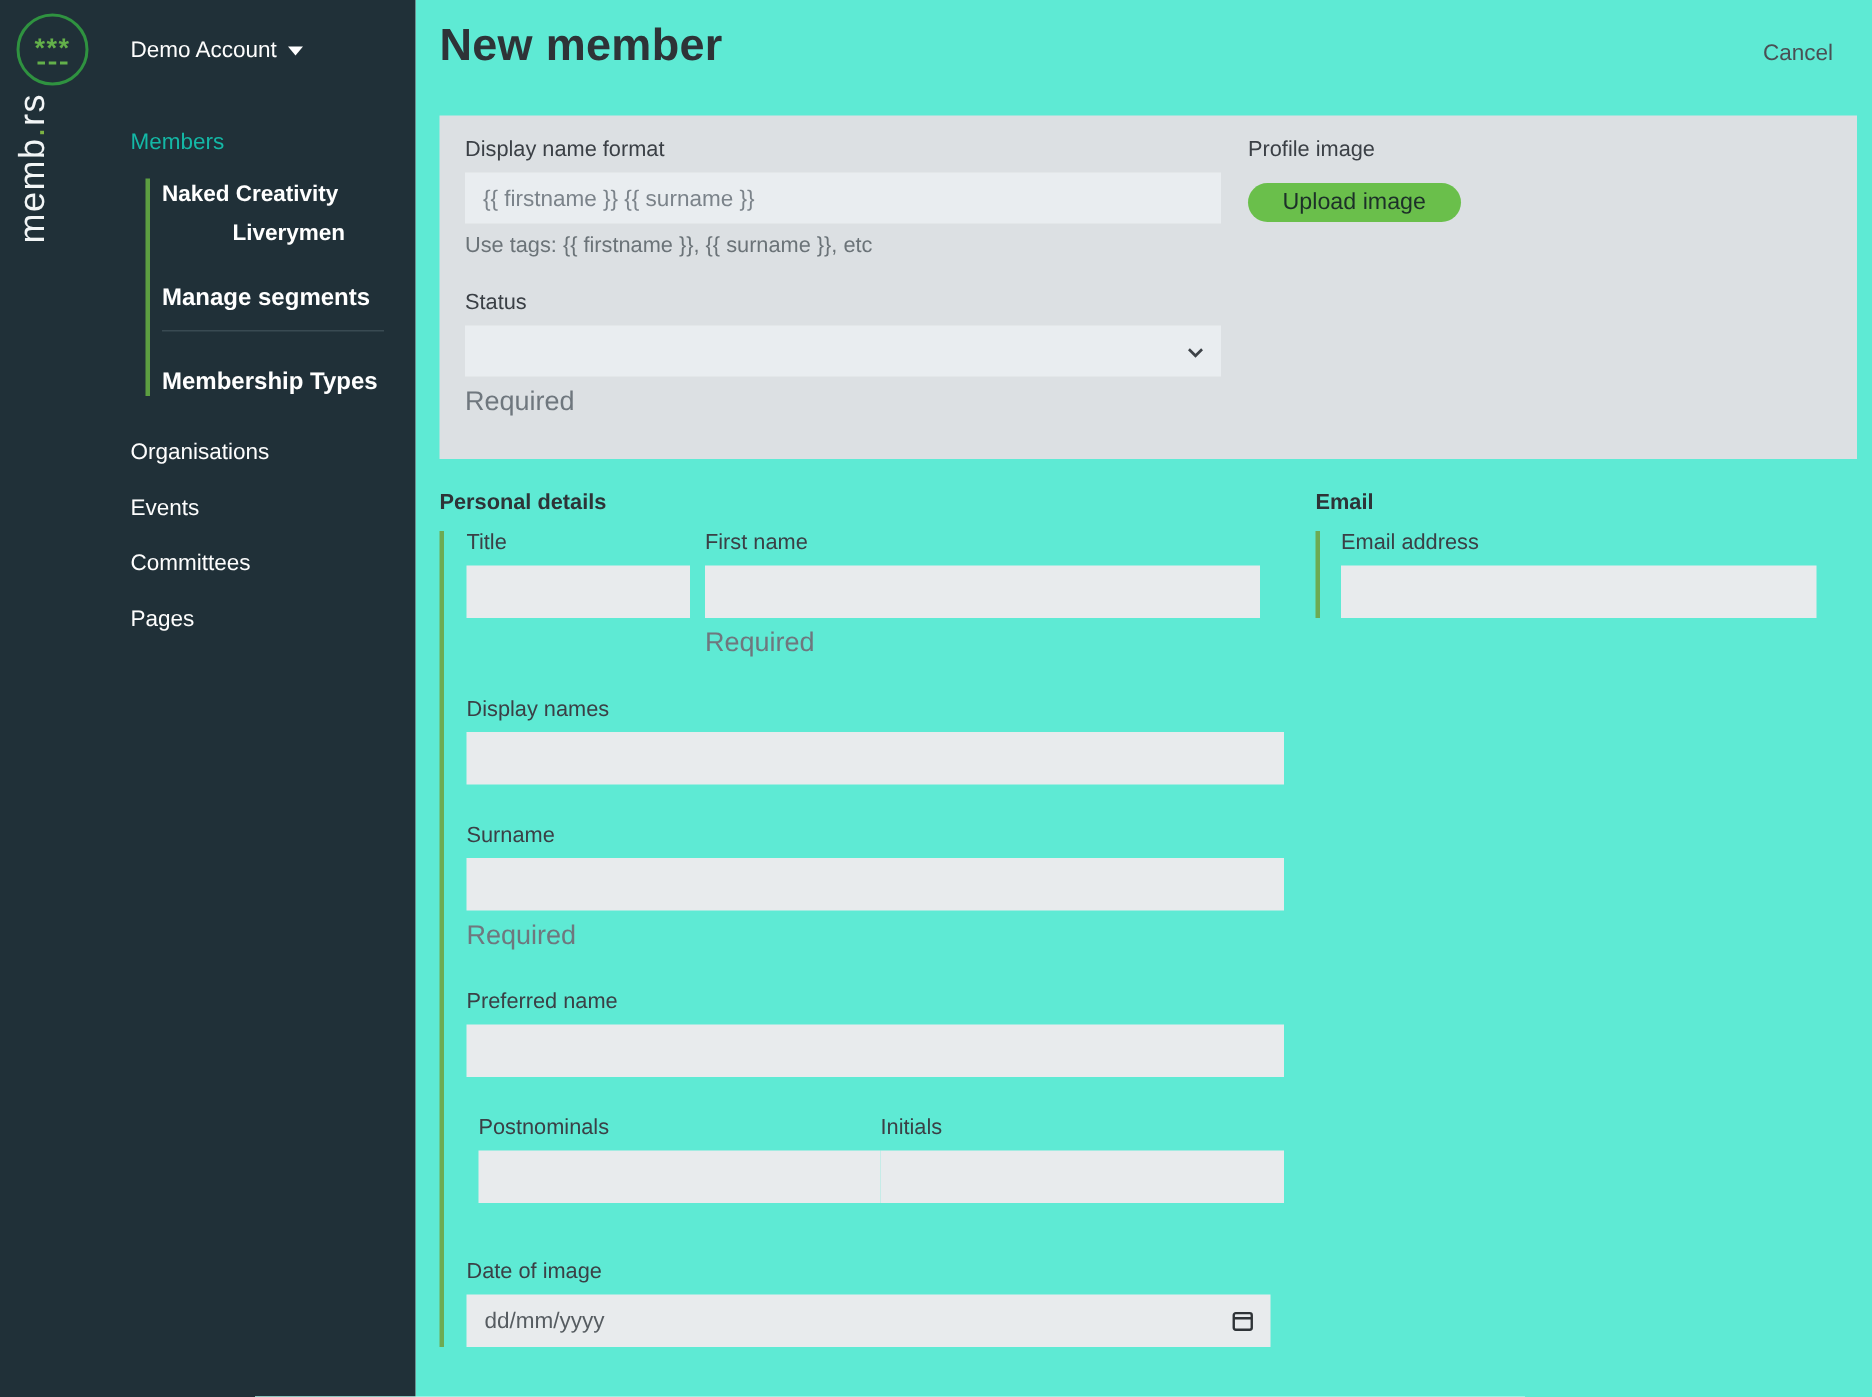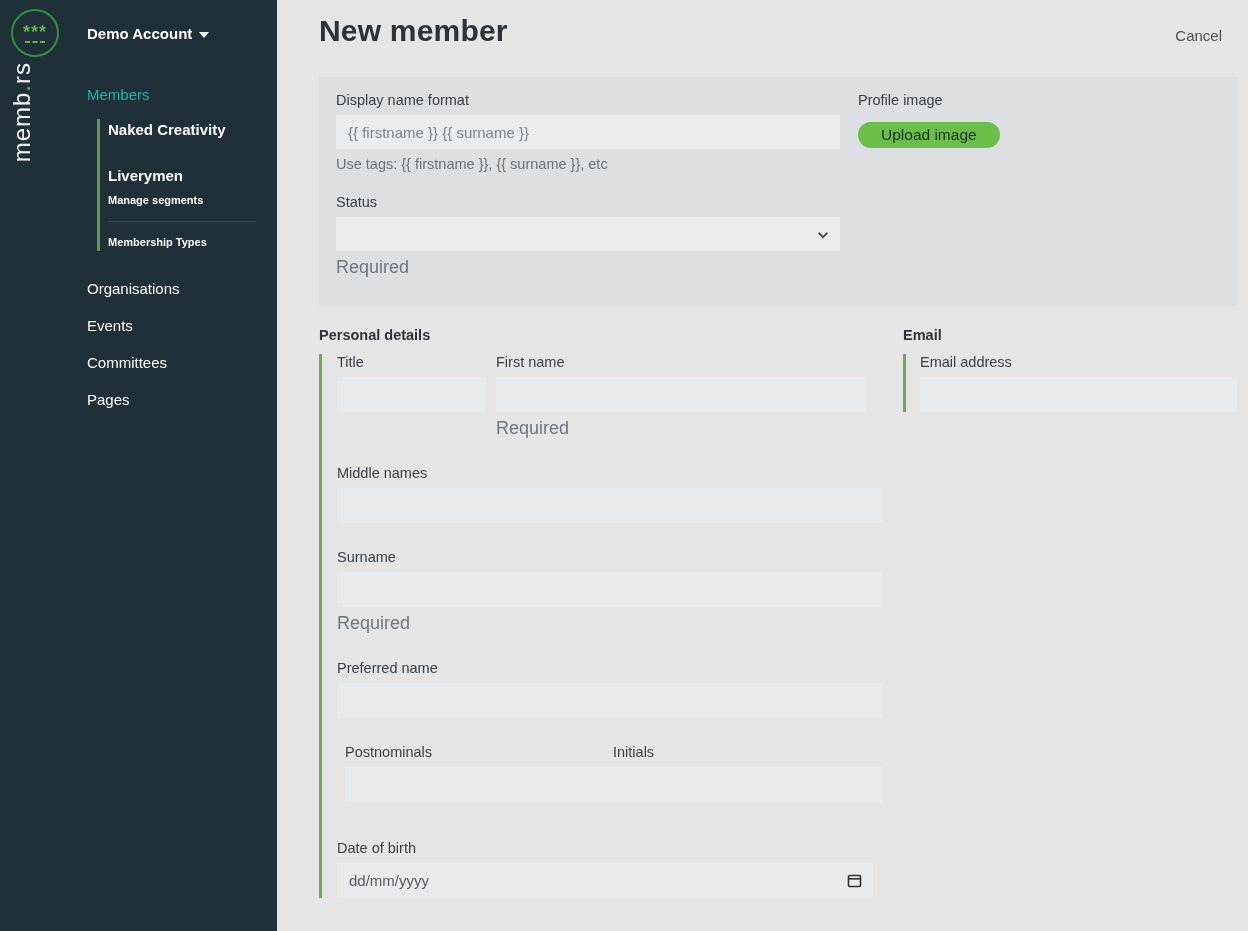--- a/index.html
+++ b/index.html
@@ -15,37 +15,37 @@
   
   .sidebar { position:relative; flex:0 0 277px; height:100%; background:#203038; }
   .logo-badge { position:absolute; top:8px; left:10px; }
   .brand-vertical {
     position:absolute; top:62px; left:8px;
     writing-mode:vertical-rl; transform:rotate(180deg);
     color:#f2f5f6; font-size:24px; letter-spacing:1px;
   }
   .brand-dot { color:#7db343; }
   .nav { position:absolute; left:87px; top:0; right:0; }
-  .account { margin-top:25px; color:#fdfdfd; font-size:15px; cursor:pointer;font-weight:bold; }
+  .account { margin-top:25px; color:#fdfdfd; font-size:15px; cursor:pointer; }
   .caret {
     display:inline-block; margin-left:7px; vertical-align:middle;
     width:0; height:0; border-left:5px solid transparent;
     border-right:5px solid transparent; border-top:6px solid #ffffff;
   }
   .members { margin-top:44px; color:#14b8a6; font-size:15px; cursor:pointer; }
   .submenu { margin-top:16px; margin-left:10px; border-left:3px solid #5c9e41; padding:2px 0 2px 8px; }
   .seg { color:#ffffff; font-size:15px; font-weight:600; line-height:18px; cursor:pointer; }
-  .seg + .seg { margin-top:28px; }
-  .sub-small { color:#ffffff; font-size:11px; font-weight:700; line-height:14px; margin-top:8px; cursor:pointer; }
+  .seg + .seg { margin-top:8px;text-align:center; }
+  .sub-small { color:#ffffff; font-size:16px; font-weight:700; line-height:14px; margin-top:27px; cursor:pointer; }
   .sub-divider { height:1px; background:#394a52; width:148px; margin:14px 0 13px 0; }
   .navitem { color:#fdfdfd; font-size:15px; line-height:18px; margin-top:19px; cursor:pointer; }
   .navitem.first { margin-top:29px; }
 
   
-  .main { flex:1; height:100%; background:#e5e5e5;padding-left:26px; }
+  .main { flex:1; height:100%; background:#5eead4; }
   .main-header { display:flex; justify-content:space-between; align-items:flex-start; padding:14px 26px 0 16px; }
   .page-title { font-size:30px; font-weight:600; color:#2e3337; letter-spacing:.2px; }
   .cancel { font-size:15px; color:#4a4f54; margin-top:13px; cursor:pointer; }
 
   .panel {
     margin:29px 10px 0 16px; height:229px; background:#dce0e3;
     padding:15px 0 0 17px; display:flex;
   }
   .panel-left { width:504px; }
   .panel-right { margin-left:18px; }
@@ -175,21 +175,21 @@
             <input class="t-input2" type="text" style="">
           </div>
           <div class="field w-first">
             <div class="f-label">First name</div>
             <input class="t-input2" type="text" style="">
             <div class="req">Required</div>
           </div>
         </div>
 
         <div class="field">
-          <div class="f-label">Middle names</div>
+          <div class="f-label">Display names</div>
           <input class="t-input2" type="text" style="">
         </div>
 
         <div class="field">
           <div class="f-label">Surname</div>
           <input class="t-input2" type="text" style="">
           <div class="req">Required</div>
         </div>
 
         <div class="field">
@@ -202,21 +202,21 @@
             <div class="f-label">Postnominals</div>
             <input class="t-input2" type="text" style="">
           </div>
           <div class="field w-initials">
             <div class="f-label">Initials</div>
             <input class="t-input2" type="text" style="">
           </div>
         </div>
 
         <div class="field w-dob">
-          <div class="f-label">Date of birth</div>
+          <div class="f-label">Date of image</div>
           <div class="date-wrap">
             <input class="t-input2" type="text" placeholder="dd/mm/yyyy" style="">
             <span class="cal-icon">
               <svg width="15" height="15" viewBox="0 0 16 16">
                 <rect x="1.6" y="2.6" width="12.8" height="11.8" rx="1.4" fill="none" stroke="#2e3337" stroke-width="1.7"></rect>
                 <line x1="1.6" y1="6.2" x2="14.4" y2="6.2" stroke="#2e3337" stroke-width="1.7"></line>
               </svg>
             </span>
           </div>
         </div>

